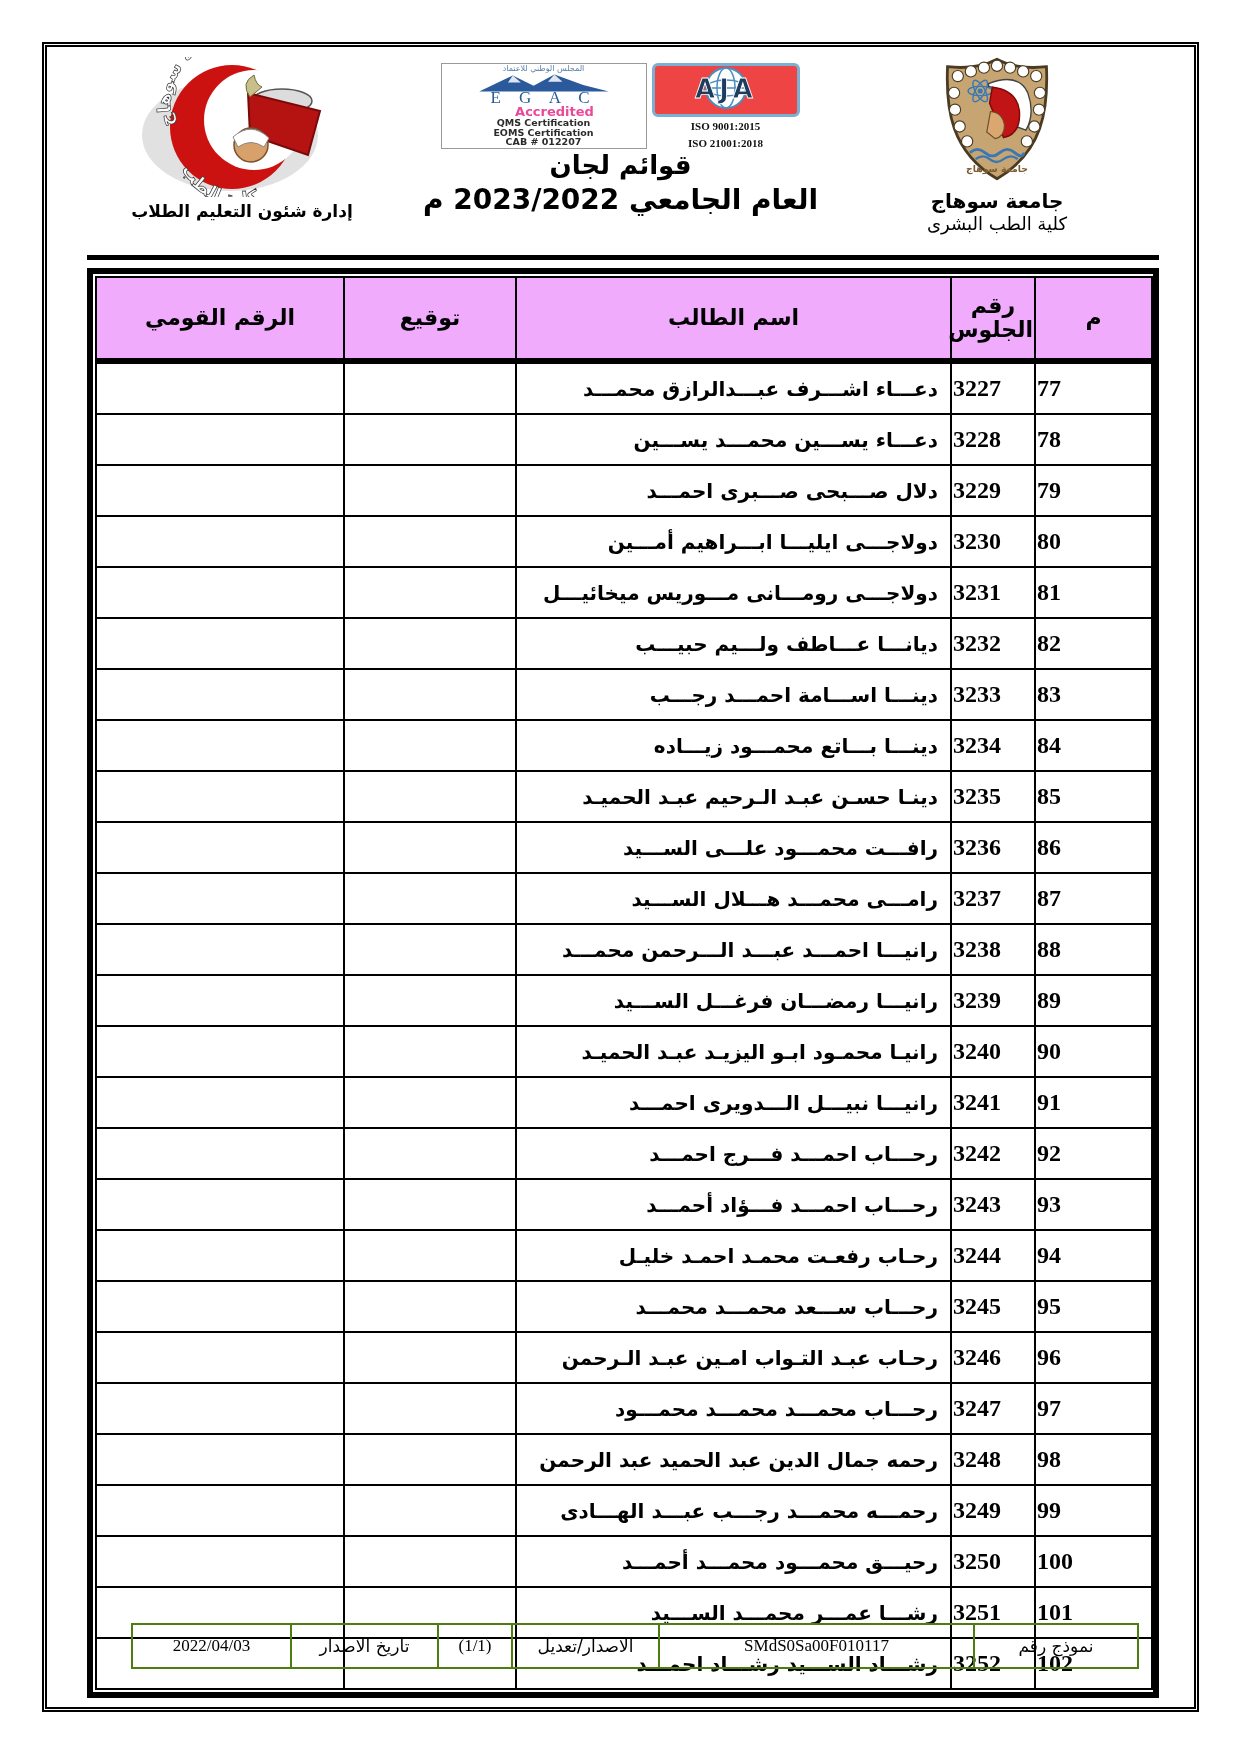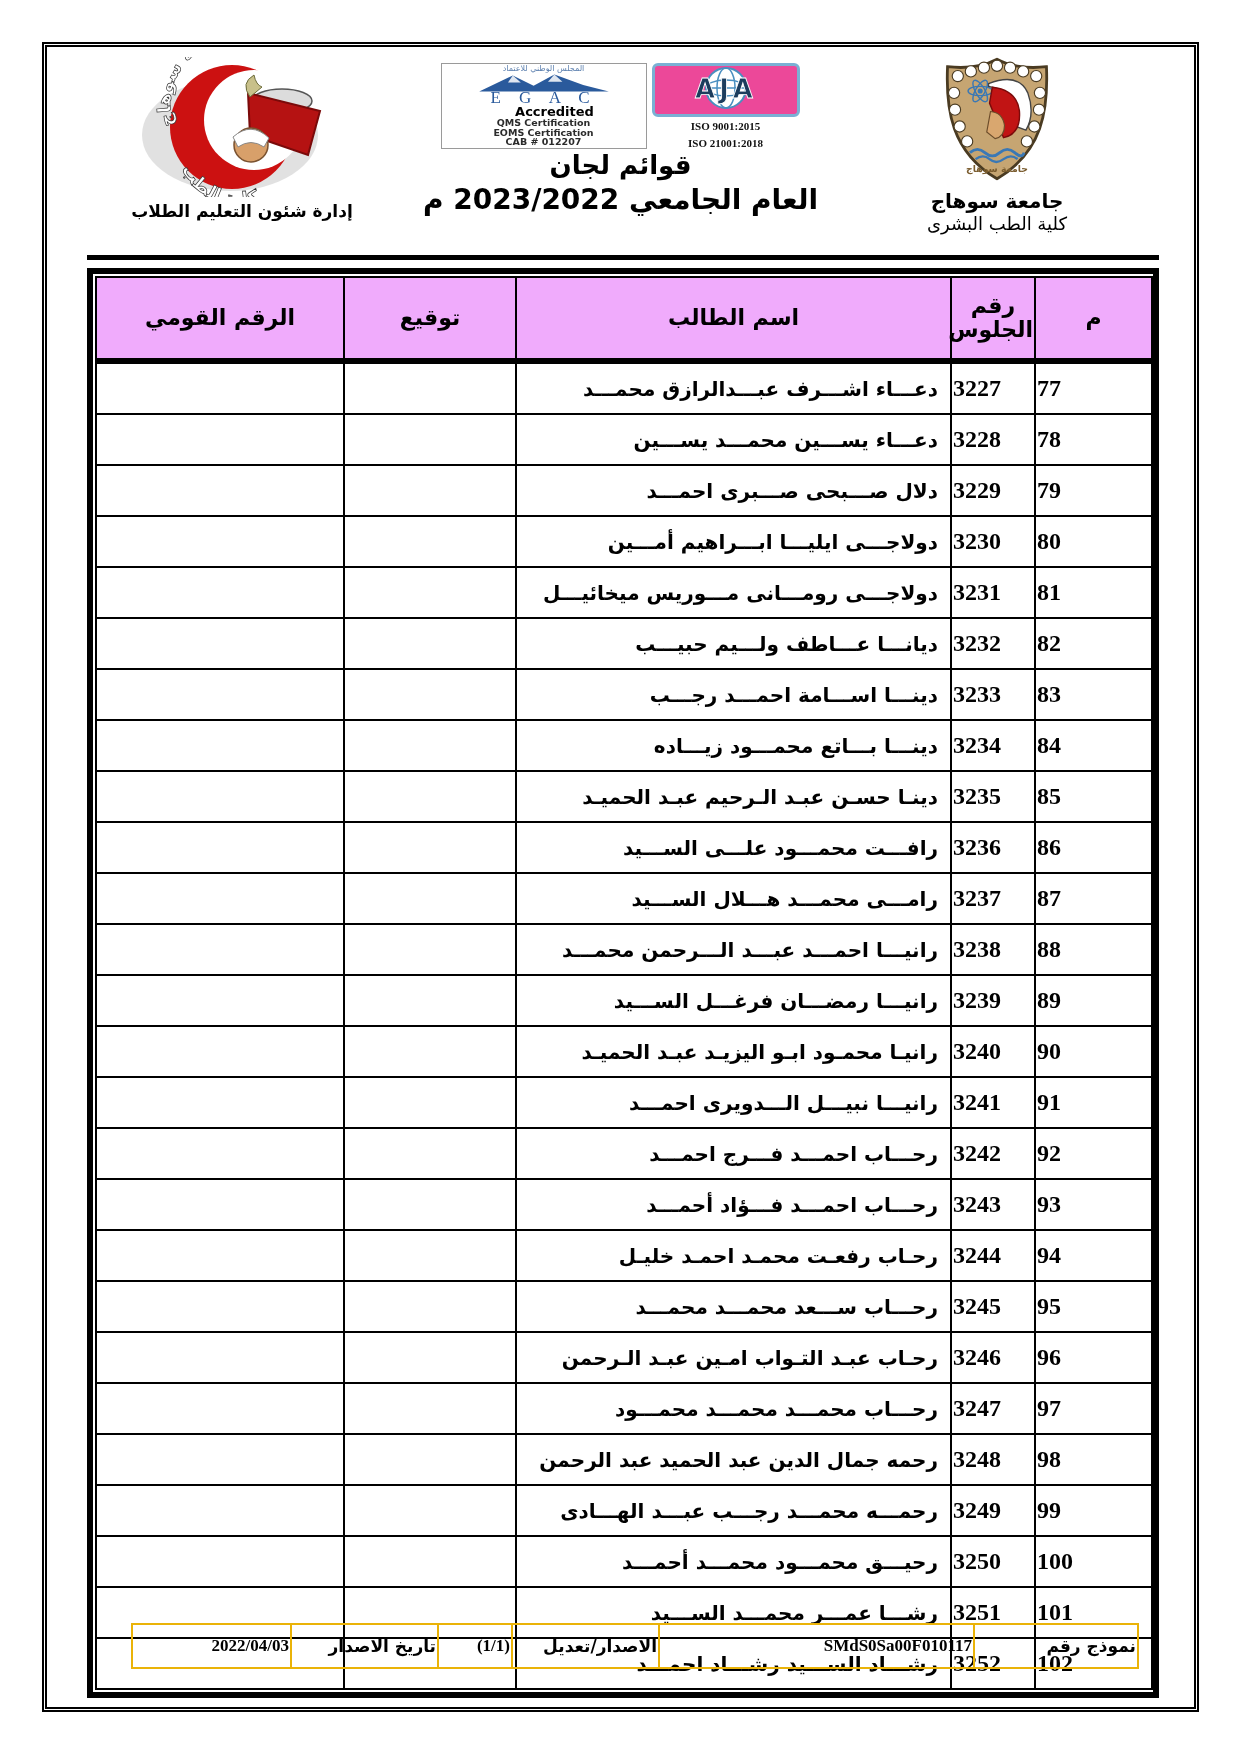--- a/index.html
+++ b/index.html
@@ -11,25 +11,25 @@
   .hdr-left{position:absolute;left:50px;top:10px;width:290px;text-align:center;}
   .hdr-left .dept{font-size:17px;font-weight:bold;margin-top:0;direction:rtl;}
   .hdr-center{position:absolute;left:50%;top:16px;transform:translateX(-50%);
               width:400px;text-align:center;}
   .certs{display:flex;justify-content:center;align-items:stretch;gap:4px;height:86px;}
   .egac-box{width:200px;border:1px solid #9a9a9a;background:#fff;padding:1px 2px;
             display:flex;flex-direction:column;align-items:center;line-height:1.02;}
   .egac-top{font-size:8px;color:#5b7fae;direction:rtl;}
   .egac-name{font-family:"Liberation Serif",serif;font-size:17px;font-weight:normal;
              color:#2a5a9c;letter-spacing:7px;margin-top:-3px;}
-  .egac-acc{font-size:13px;font-weight:bold;color:#000000;margin-top:-2px;margin-left:22px;}
+  .egac-acc{font-size:13px;font-weight:bold;color:#ec4899;margin-top:-2px;margin-left:22px;}
   .egac-line{font-size:9.5px;font-weight:bold;color:#2b2b2b;}
   .aja-box{width:150px;display:flex;flex-direction:column;align-items:center;}
   .aja-inner{border:3px solid #7ab0d4;border-radius:6px;width:142px;height:50px;
-             position:relative;background:#ec4899;}
+             position:relative;background:#ef4444;}
   .aja-iso{font-size:11px;font-weight:bold;color:#111;line-height:1.25;margin-top:3px;
            font-family:"Liberation Serif",serif;}
   .title1,.title2{font-size:26px;font-weight:bold;direction:rtl;line-height:1.25;}
   .title3{font-size:28px;font-weight:bold;direction:rtl;line-height:1.3;}
   .hdr-right{position:absolute;right:72px;top:6px;width:250px;text-align:center;}
   .uni{font-size:20px;font-weight:bold;direction:rtl;line-height:1.2;}
   .fac{font-size:18px;font-weight:normal;direction:rtl;line-height:1.2;}
   
   .divider{position:absolute;top:208px;left:40px;width:1072px;height:5px;background:#000;}
   .table-wrap{position:absolute;top:221px;left:40px;width:1072px;
@@ -40,22 +40,22 @@
                     border-bottom:6px solid #000;line-height:1.1;}
   table.students td{height:47px;}
   .c-serial,.c-seat{text-align:left;font-family:"Liberation Serif",serif;
                     font-size:24px;font-weight:bold;}
   .c-name{text-align:right;font-size:20px;font-weight:bold;padding:0 12px;
           white-space:nowrap;overflow:hidden;}
   
   .footer-wrap{position:absolute;bottom:38px;left:84px;width:1006px;}
   table.footer{width:100%;border-collapse:collapse;direction:rtl;table-layout:fixed;
                border:2px solid #000;}
-  table.footer td{border:2px solid #eab308;height:40px;text-align:right;
-                  font-size:17px;font-weight:bold;}
+  table.footer td{border:2px solid #4d7c0f;height:40px;text-align:center;
+                  font-size:17px;font-weight:normal;}
   .f-latin{font-family:"Liberation Serif",serif;font-size:20px;}
   svg text{font-family:"DejaVu Sans",sans-serif;}
 </style>
 </head>
 <body>
 
 <div class="frame">
 
   <div class="hdr-left">
     <svg width="225" height="140" viewBox="0 0 225 140">

